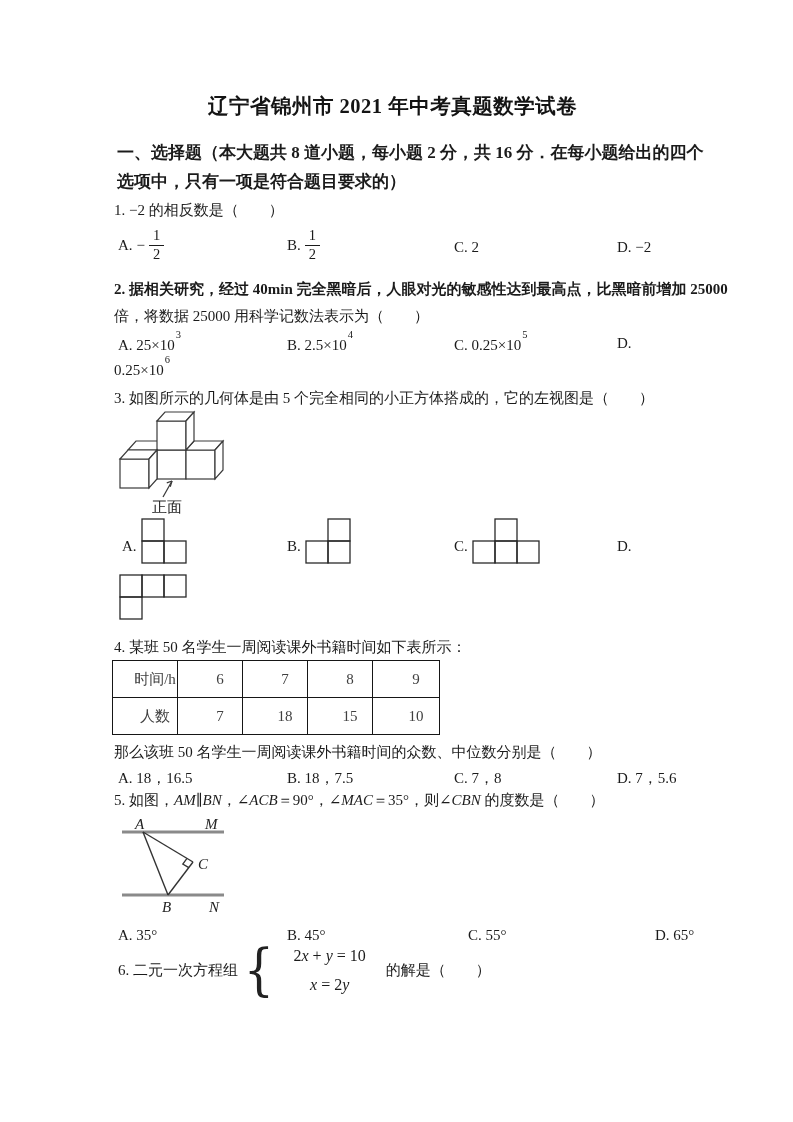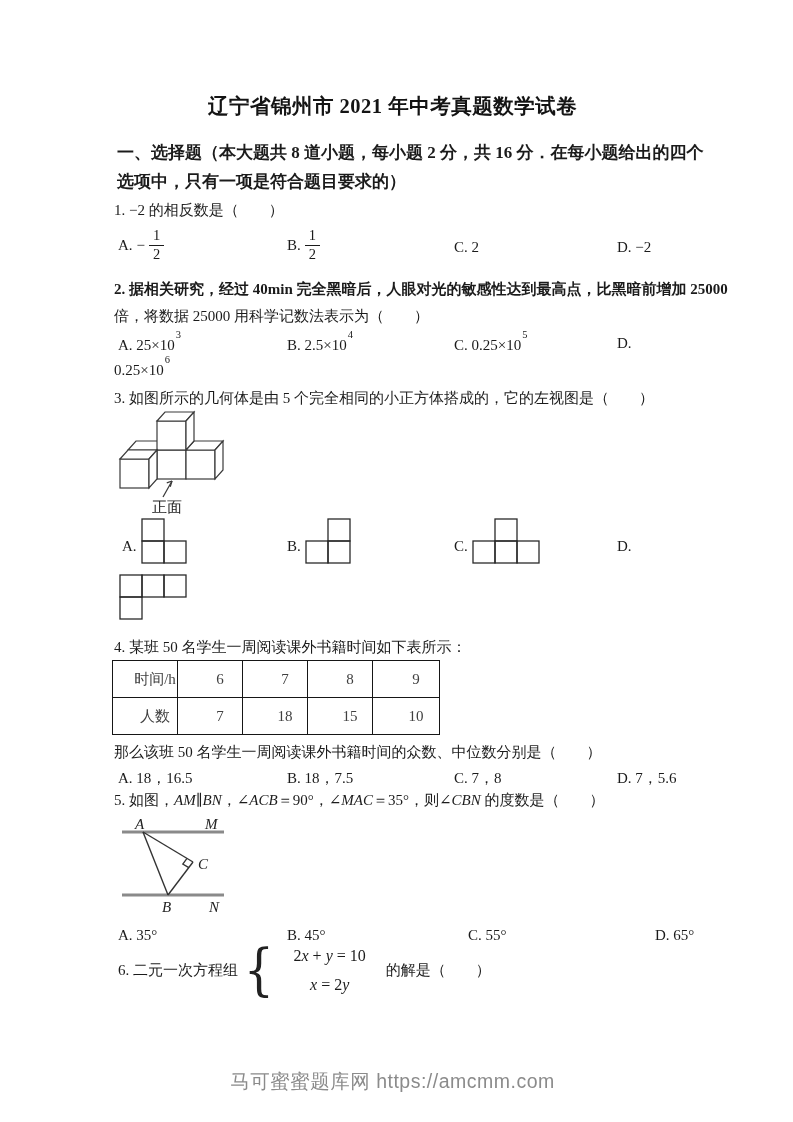--- a/index.html
+++ b/index.html
@@ -190,15 +190,14 @@
   <div class="q6wrap">
     <span class="t15">6. 二元一次方程组</span>
     <span class="brace">{</span>
     <span class="eqs">
       <span>2<i>x</i> + <i>y</i> = 10</span>
       <span><i>x</i> = 2<i>y</i></span>
     </span>
     <span class="t15 tail">的解是（　　）</span>
   </div>
 
-  <div class="footer">马可蜜蜜题库网 https://amcmm.com</div>
 
 </div>
 
 </body></html>

